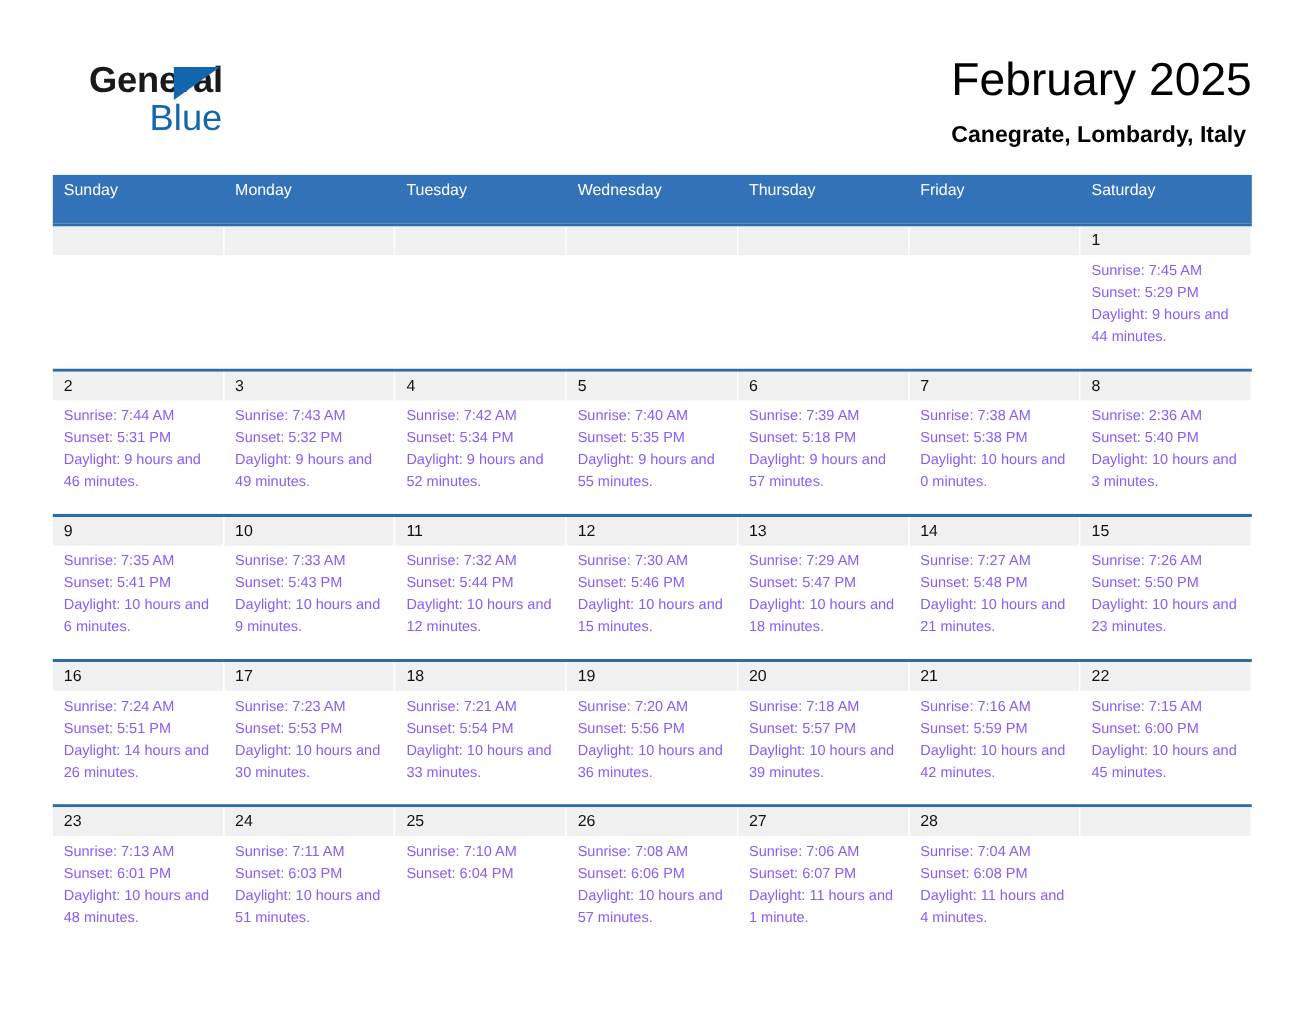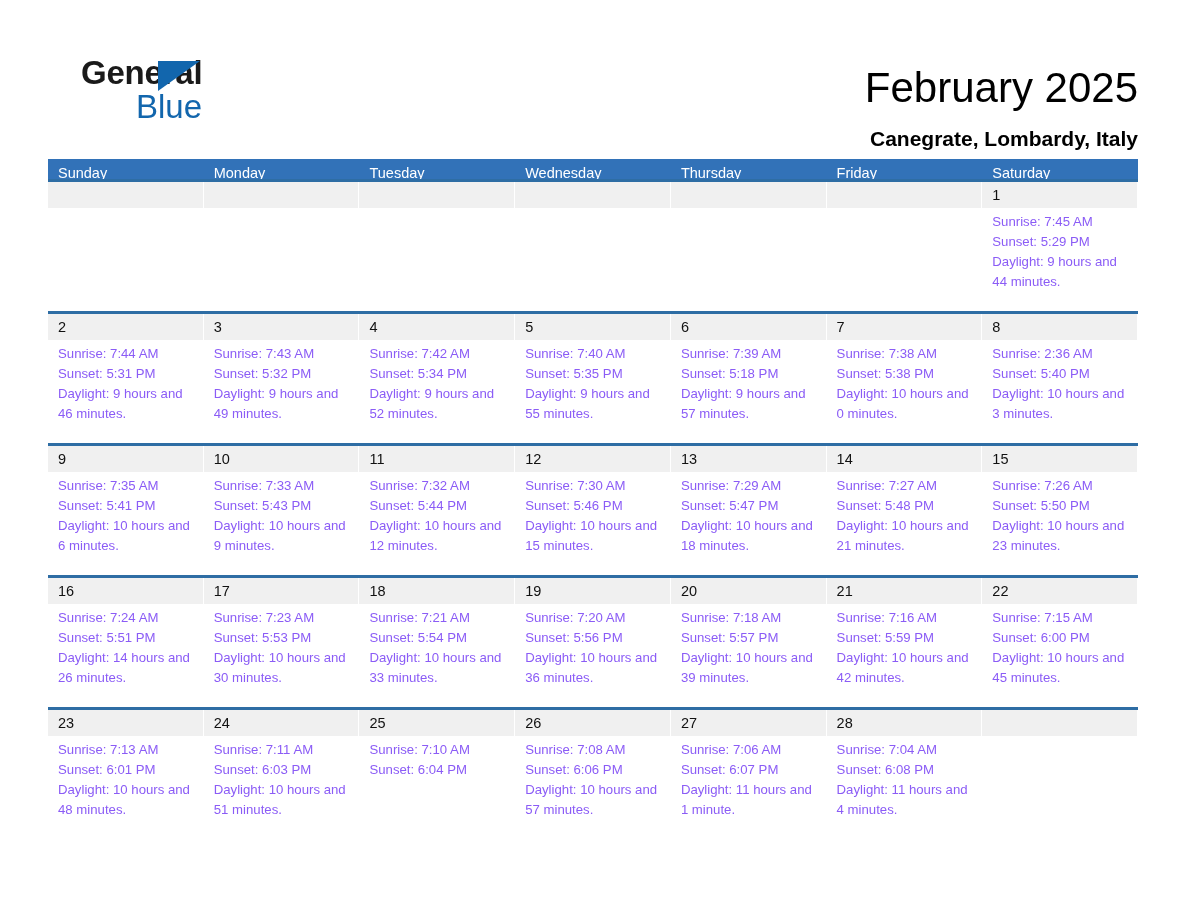--- a/index.html
+++ b/index.html
@@ -61,22 +61,21 @@
     left: 78px;
     top: 34px;
     font-size: 33px;
     color: #1266ad;
     font-weight: 400;
     line-height: 38px;
   }
   .title-block {
     position: absolute;
     right: 0;
-    top: 16px;
-    text-align: right;
+    top: 0;
   }
   .cal-title {
     font-size: 42px;
     font-weight: 400;
     line-height: 56px;
     color: #000;
     white-space: nowrap;
   }
   .cal-sub {
     font-size: 21px;
@@ -90,21 +89,21 @@
   
   .calendar {
     position: absolute;
     left: 48px;
     top: 159px;
     width: 1090px;
   }
   .weekdays {
     display: flex;
     background: #3272b8;
-    height: 20px;
+    height: 44px;
   }
   .weekday {
     flex: 1 1 0;
     color: #ffffff;
     font-size: 14.5px;
     line-height: 28px;
     padding-left: 10px;
     box-sizing: border-box;
     white-space: nowrap;
     overflow: hidden;

